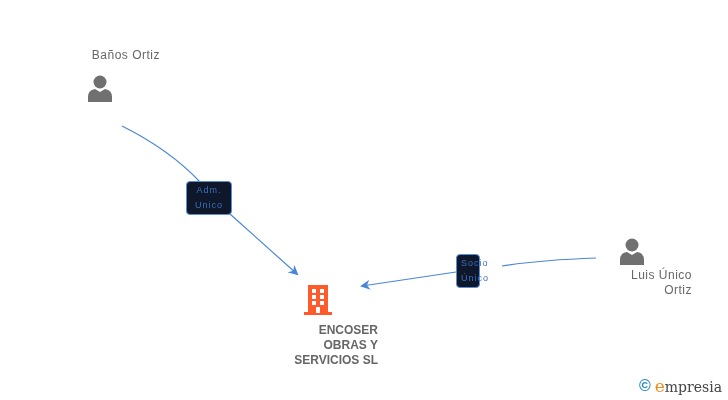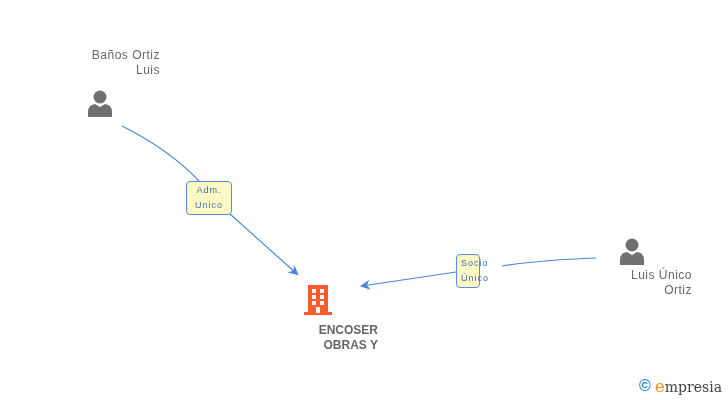--- a/index.html
+++ b/index.html
@@ -35,21 +35,21 @@
       letter-spacing: 0.5px;
     }
     .company-label {
       color: #666666;
       font-size: 12px;
       font-weight: bold;
       line-height: 15px;
     }
     .edge-label {
       position: absolute;
-      background: #fef9c3;
+      background: #0f172a;
       border: 1px solid #5b8ed8;
       border-radius: 4px;
       color: #3b6fbf;
       font-size: 9px;
       line-height: 15px;
       letter-spacing: 1px;
       text-align: center;
       padding: 1px 4px;
       box-sizing: border-box;
     }
@@ -94,21 +94,20 @@
 
     <path d="M122,126 Q170,150 200,182" fill="none" stroke="#4a86d8" stroke-width="1.2"></path>
     <path d="M230,214 L297,274" fill="none" stroke="#4a86d8" stroke-width="1.2" marker-end="url(#arrow)"></path>
 
     <path d="M596,258 Q540,260 502,266" fill="none" stroke="#4a86d8" stroke-width="1.2"></path>
     <path d="M456,272 Q410,279 362,286" fill="none" stroke="#4a86d8" stroke-width="1.2" marker-end="url(#arrow)"></path>
   </svg>
 
   <div class="node" style="left:40px; top:48px; width:120px;">
     <div class="person-label">Baños Ortiz</div>
-    <div class="person-label">Luis</div>
     <svg class="icon" width="30" height="30" viewBox="0 0 30 30" style="margin-top:10px;">
       <circle cx="15" cy="9" r="6.5" fill="#707070"></circle>
       <path d="M3,29 L3,24 Q3,17 10,16 L15,19 L20,16 Q27,17 27,24 L27,29 Z" fill="#707070"></path>
     </svg>
   </div>
 
   <div class="node" style="left:572px; top:236px; width:120px;">
     <svg class="icon" width="30" height="30" viewBox="0 0 30 30">
       <circle cx="15" cy="9" r="6.5" fill="#707070"></circle>
       <path d="M3,29 L3,24 Q3,17 10,16 L15,19 L20,16 Q27,17 27,24 L27,29 Z" fill="#707070"></path>
@@ -124,20 +123,21 @@
       <rect x="10" y="6" width="4" height="4" fill="#ffffff"></rect>
       <rect x="18" y="6" width="4" height="4" fill="#ffffff"></rect>
       <rect x="10" y="12" width="4" height="4" fill="#ffffff"></rect>
       <rect x="18" y="12" width="4" height="4" fill="#ffffff"></rect>
       <rect x="10" y="18" width="4" height="4" fill="#ffffff"></rect>
       <rect x="18" y="18" width="4" height="4" fill="#ffffff"></rect>
       <rect x="14" y="24" width="4" height="6" fill="#ffffff"></rect>
     </svg>
     <div class="company-label" style="margin-top:6px;">ENCOSER</div>
     <div class="company-label">OBRAS Y</div>
+    <div class="company-label">SERVICIOS SL</div>
   </div>
 
   <div class="edge-label" style="left:186px; top:181px; width:46px; height:34px;">
     <div>Adm.</div>
     <div>Unico</div>
   </div>
 
   <div class="edge-label" style="left:456px; top:254px; width:24px; height:34px;">
     <div>Socio</div>
     <div>Único</div>

